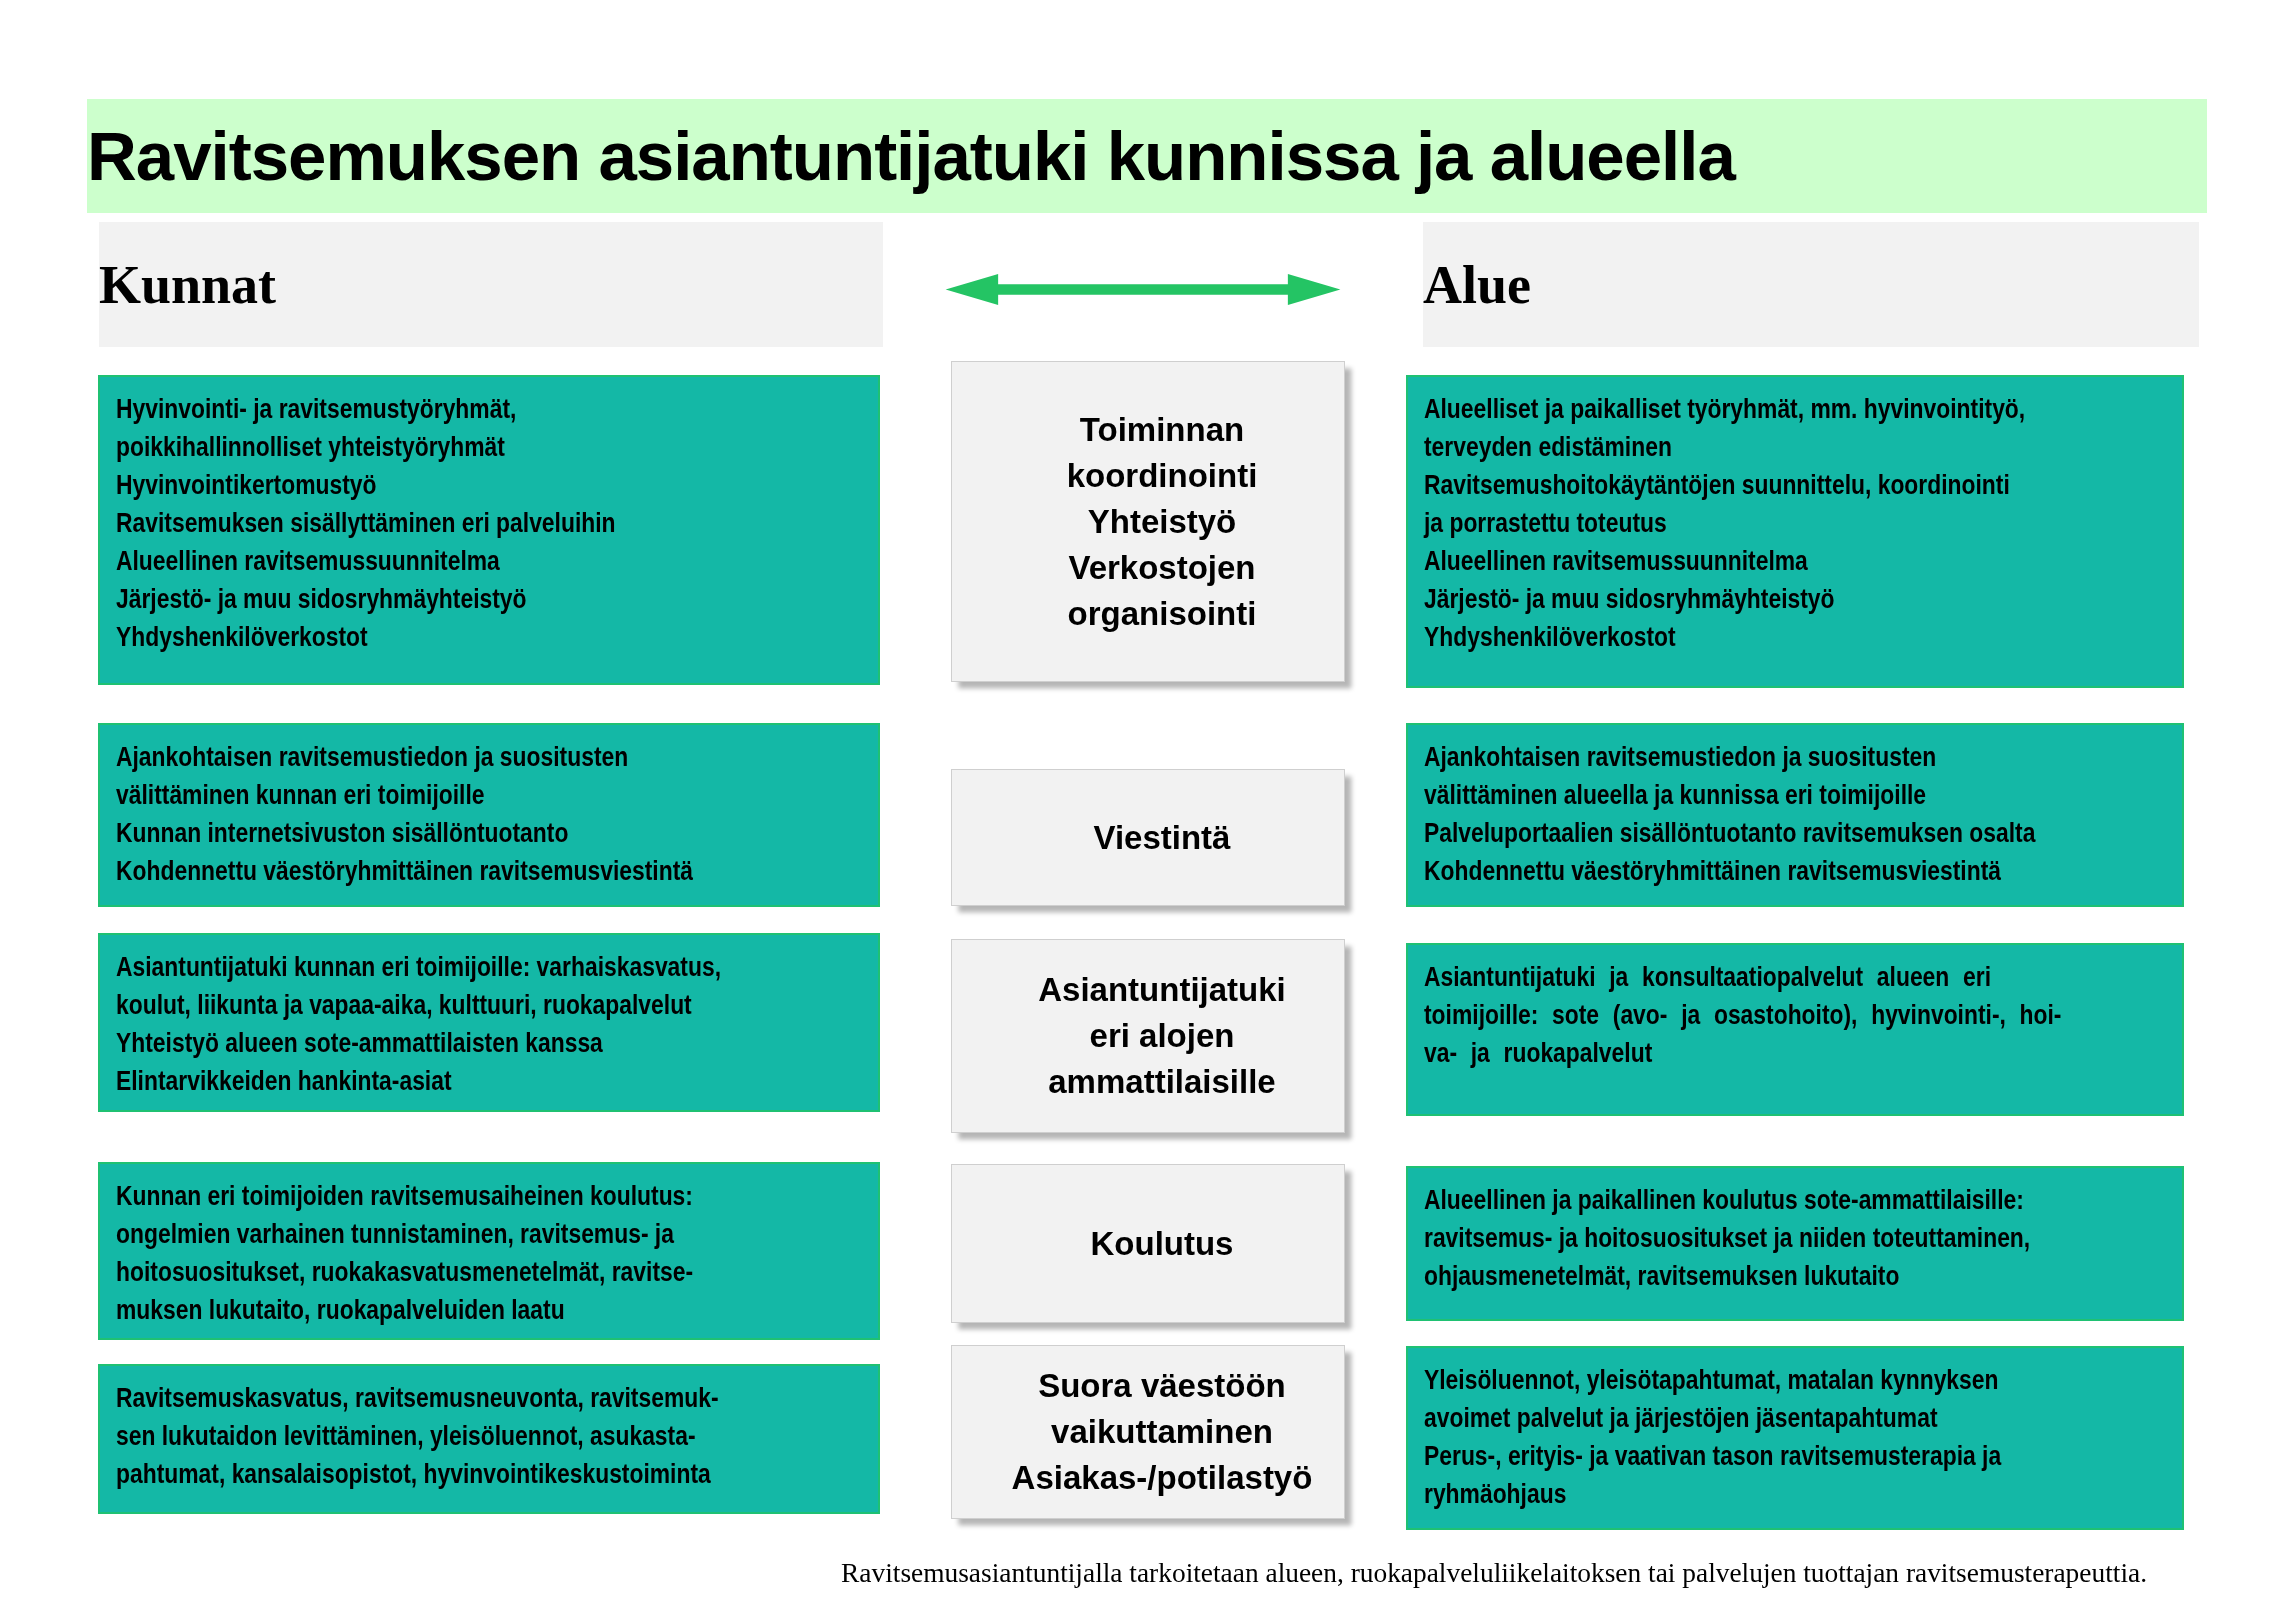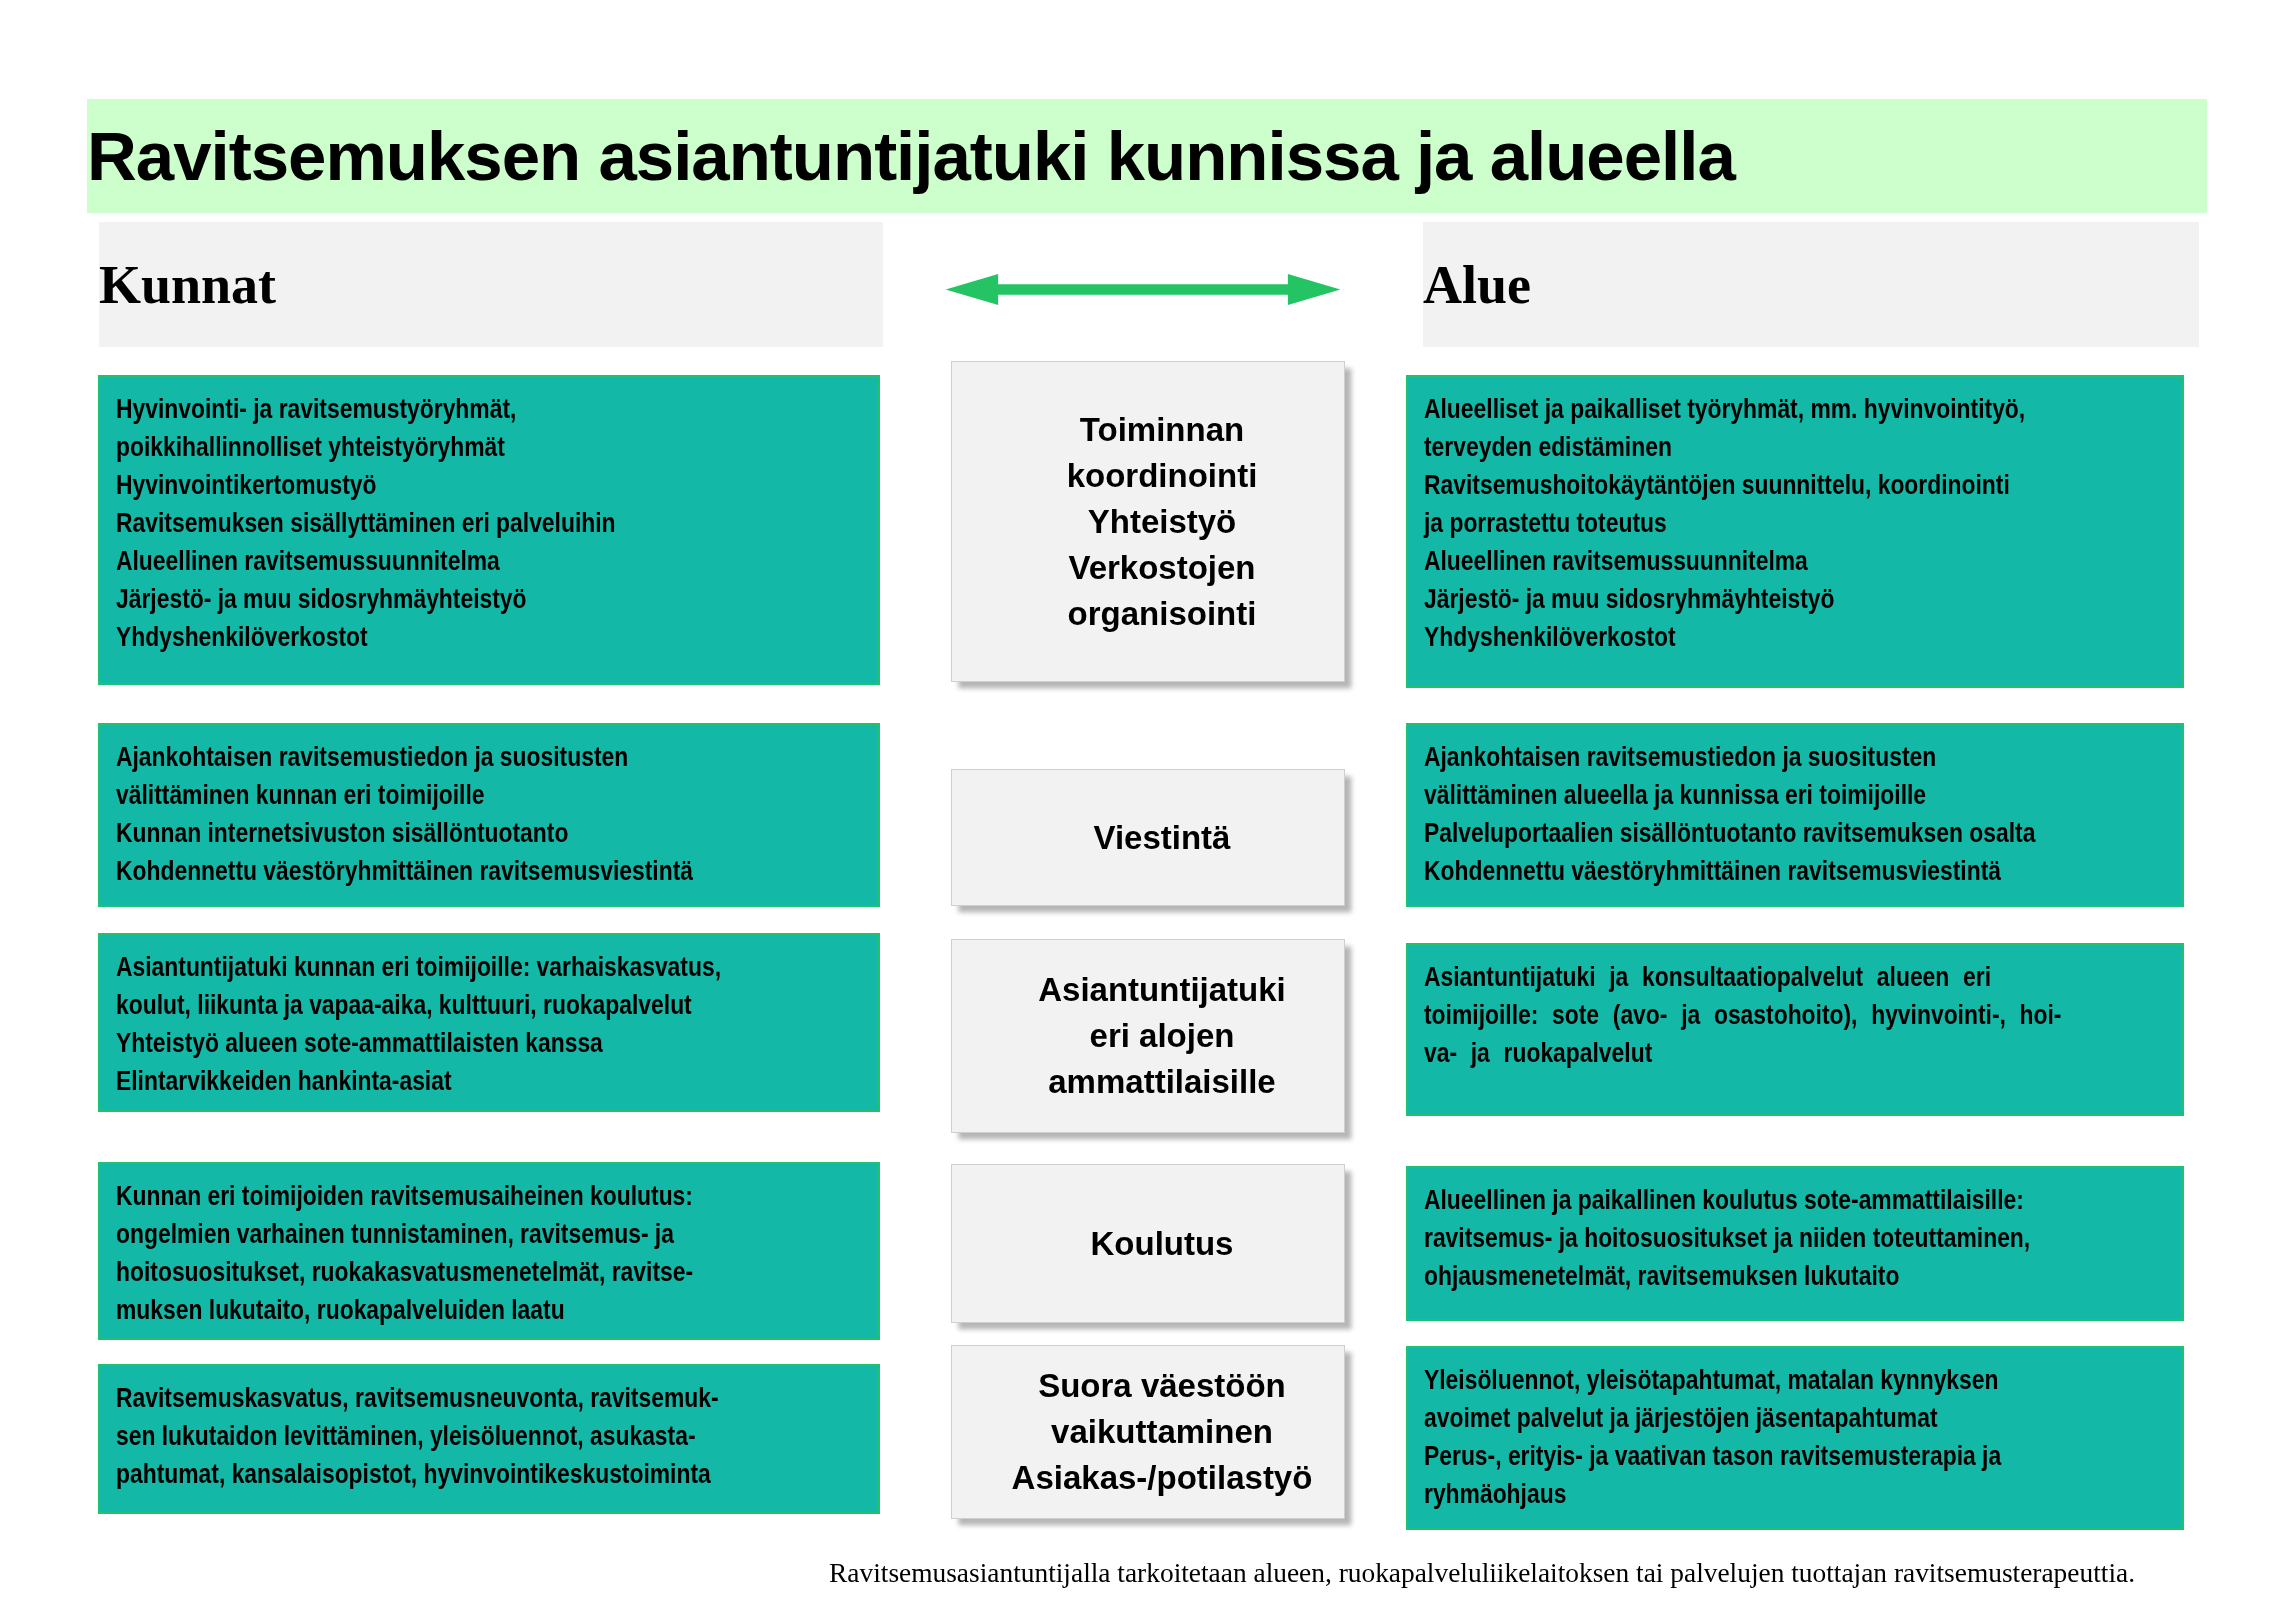--- a/index.html
+++ b/index.html
@@ -71,21 +71,21 @@
     display: flex; align-items: center; justify-content: center;
     text-align: center;
     font-weight: bold;
     font-size: 33px;
     line-height: 46px;
     white-space: pre-line;
     padding-left: 28px;
   }
   .footnote {
     position: absolute;
-    top: 1558px; right: 158px;
+    top: 1558px; right: 146px;
     font-family: "Liberation Serif", serif;
     font-size: 27.4px;
     white-space: nowrap;
     text-align: center;
   }
 </style>
 </head>
 <body>
 
 <div class="canvas">

